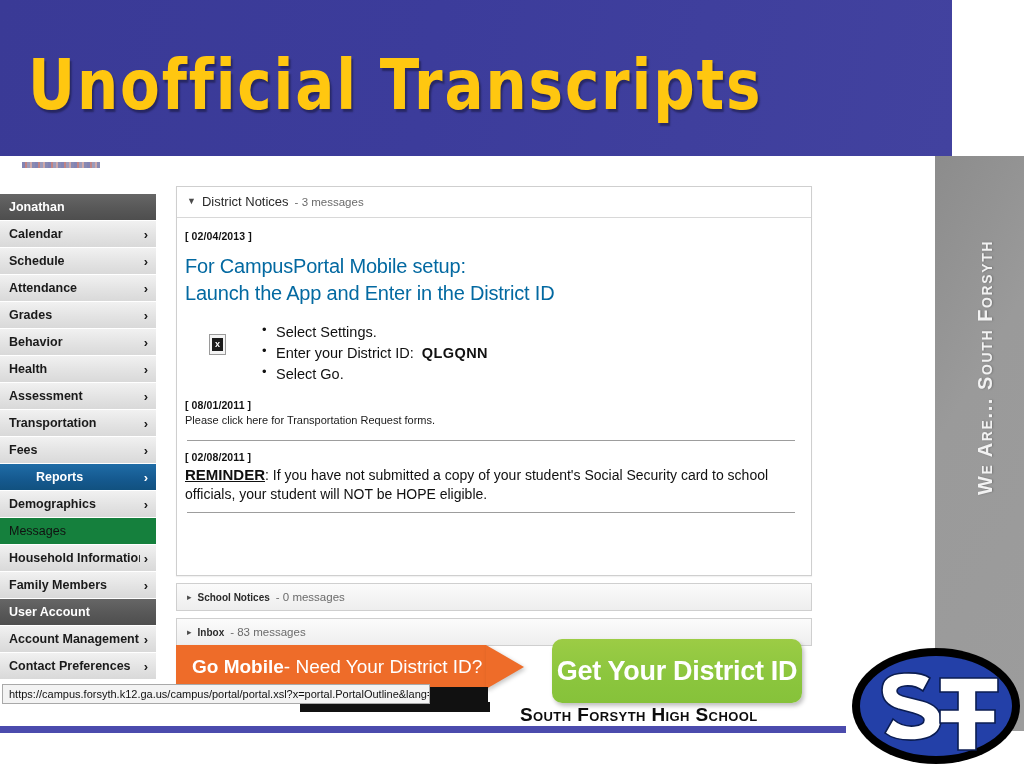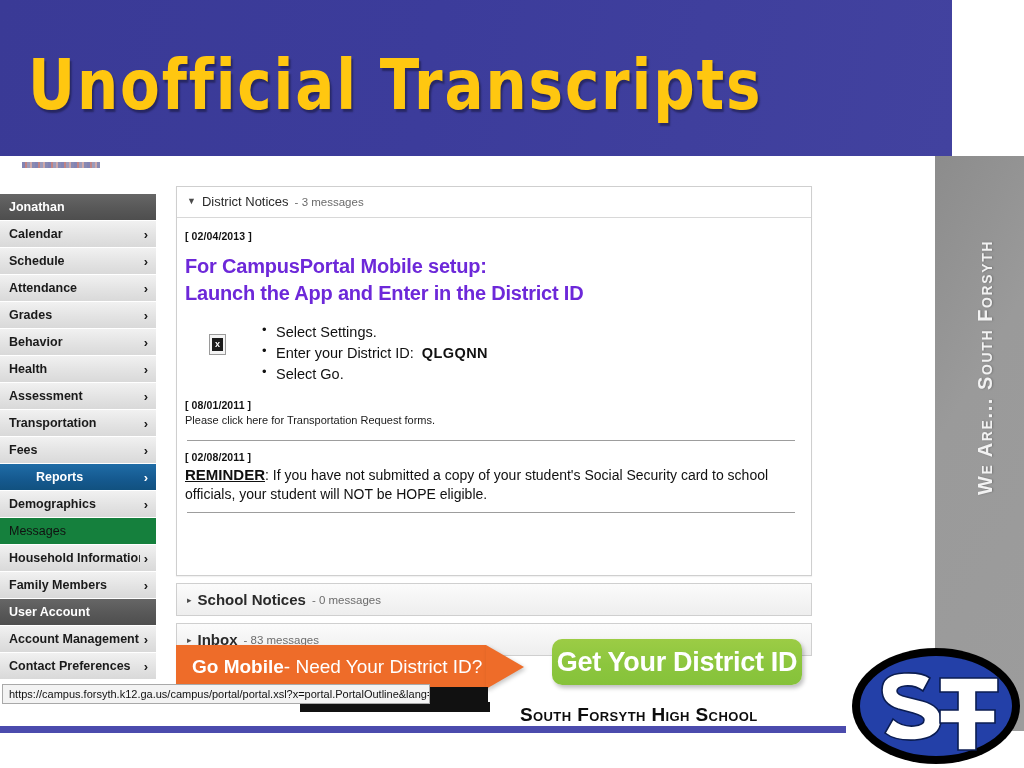--- a/index.html
+++ b/index.html
@@ -126,21 +126,21 @@
   .panel-head .ttl{font-weight:normal;color:#2a2a2a;font-size:13px;}
   .panel-head .cnt{color:#6b6b6b;font-size:11.5px;}
 
   .panel-body{padding:6px 14px 14px 8px;}
 
   .notice-date{
     font-size:10.5px;font-weight:bold;color:#111;margin:6px 0 2px 0;
     letter-spacing:.1px;
   }
   .notice-head{
-    color:#6d28d9;font-weight:bold;font-size:20px;line-height:1.24;
+    color:#0369a1;font-weight:normal;font-size:20px;line-height:1.24;
     margin:12px 0 2px 0;letter-spacing:-.2px;
   }
   .bullets-wrap{display:flex;align-items:flex-start;margin:16px 0 8px 0;}
   .broken-img{
     width:15px;height:19px;margin:12px 36px 0 24px;
     border:1px solid #9a9a9a;background:#f4f4f4;
     display:flex;align-items:center;justify-content:center;flex:none;
   }
   .broken-img .x{
     width:11px;height:13px;background:#1b1b1b;color:#fff;
@@ -158,21 +158,21 @@
 
   .collapsed-bar{
     margin-top:7px;
     border:1px solid #cfcfcf;
     background:linear-gradient(180deg,#fbfbfb 0%,#eeeeee 100%);
     display:flex;align-items:center;gap:6px;
     padding:7px 10px;
     font-size:12.5px;
   }
   .collapsed-bar .caret{font-size:9px;color:#4a4a4a;}
-  .collapsed-bar .ttl{font-weight:bold;color:#2a2a2a;font-size:15px;}
+  .collapsed-bar .ttl{font-weight:bold;color:#2a2a2a;font-size:10px;}
   .collapsed-bar .cnt{color:#6b6b6b;font-size:11.5px;}
 
   
   #promo{position:absolute;left:176px;top:489px;width:700px;height:60px;}
   #go-mobile{
     position:absolute;left:0;top:0;height:44px;width:310px;
     background:#ee6c29;
     display:flex;align-items:center;
     padding-left:16px;box-sizing:border-box;
     color:#ffffff;font-size:19px;
@@ -180,21 +180,21 @@
   }
   #go-mobile .b{font-weight:bold;}
   #go-arrow{
     position:absolute;left:310px;top:0;width:0;height:0;
     border-top:22px solid transparent;
     border-bottom:22px solid transparent;
     border-left:38px solid #ee6c29;
     filter:drop-shadow(2px 2px 2px rgba(0,0,0,.22));
   }
   #get-id{
-    position:absolute;left:376px;top:-6px;width:250px;height:46px;
+    position:absolute;left:376px;top:-6px;width:250px;height:64px;
     background:linear-gradient(180deg,#9ccc45 0%,#8cc63e 55%,#86c23a 100%);
     border-radius:10px;
     display:flex;align-items:center;justify-content:center;
     color:#ffffff;font-weight:bold;font-size:27px;
     letter-spacing:-.3px;
     box-shadow:2px 3px 4px rgba(0,0,0,.25);
   }
 
   
   #status-bar{

